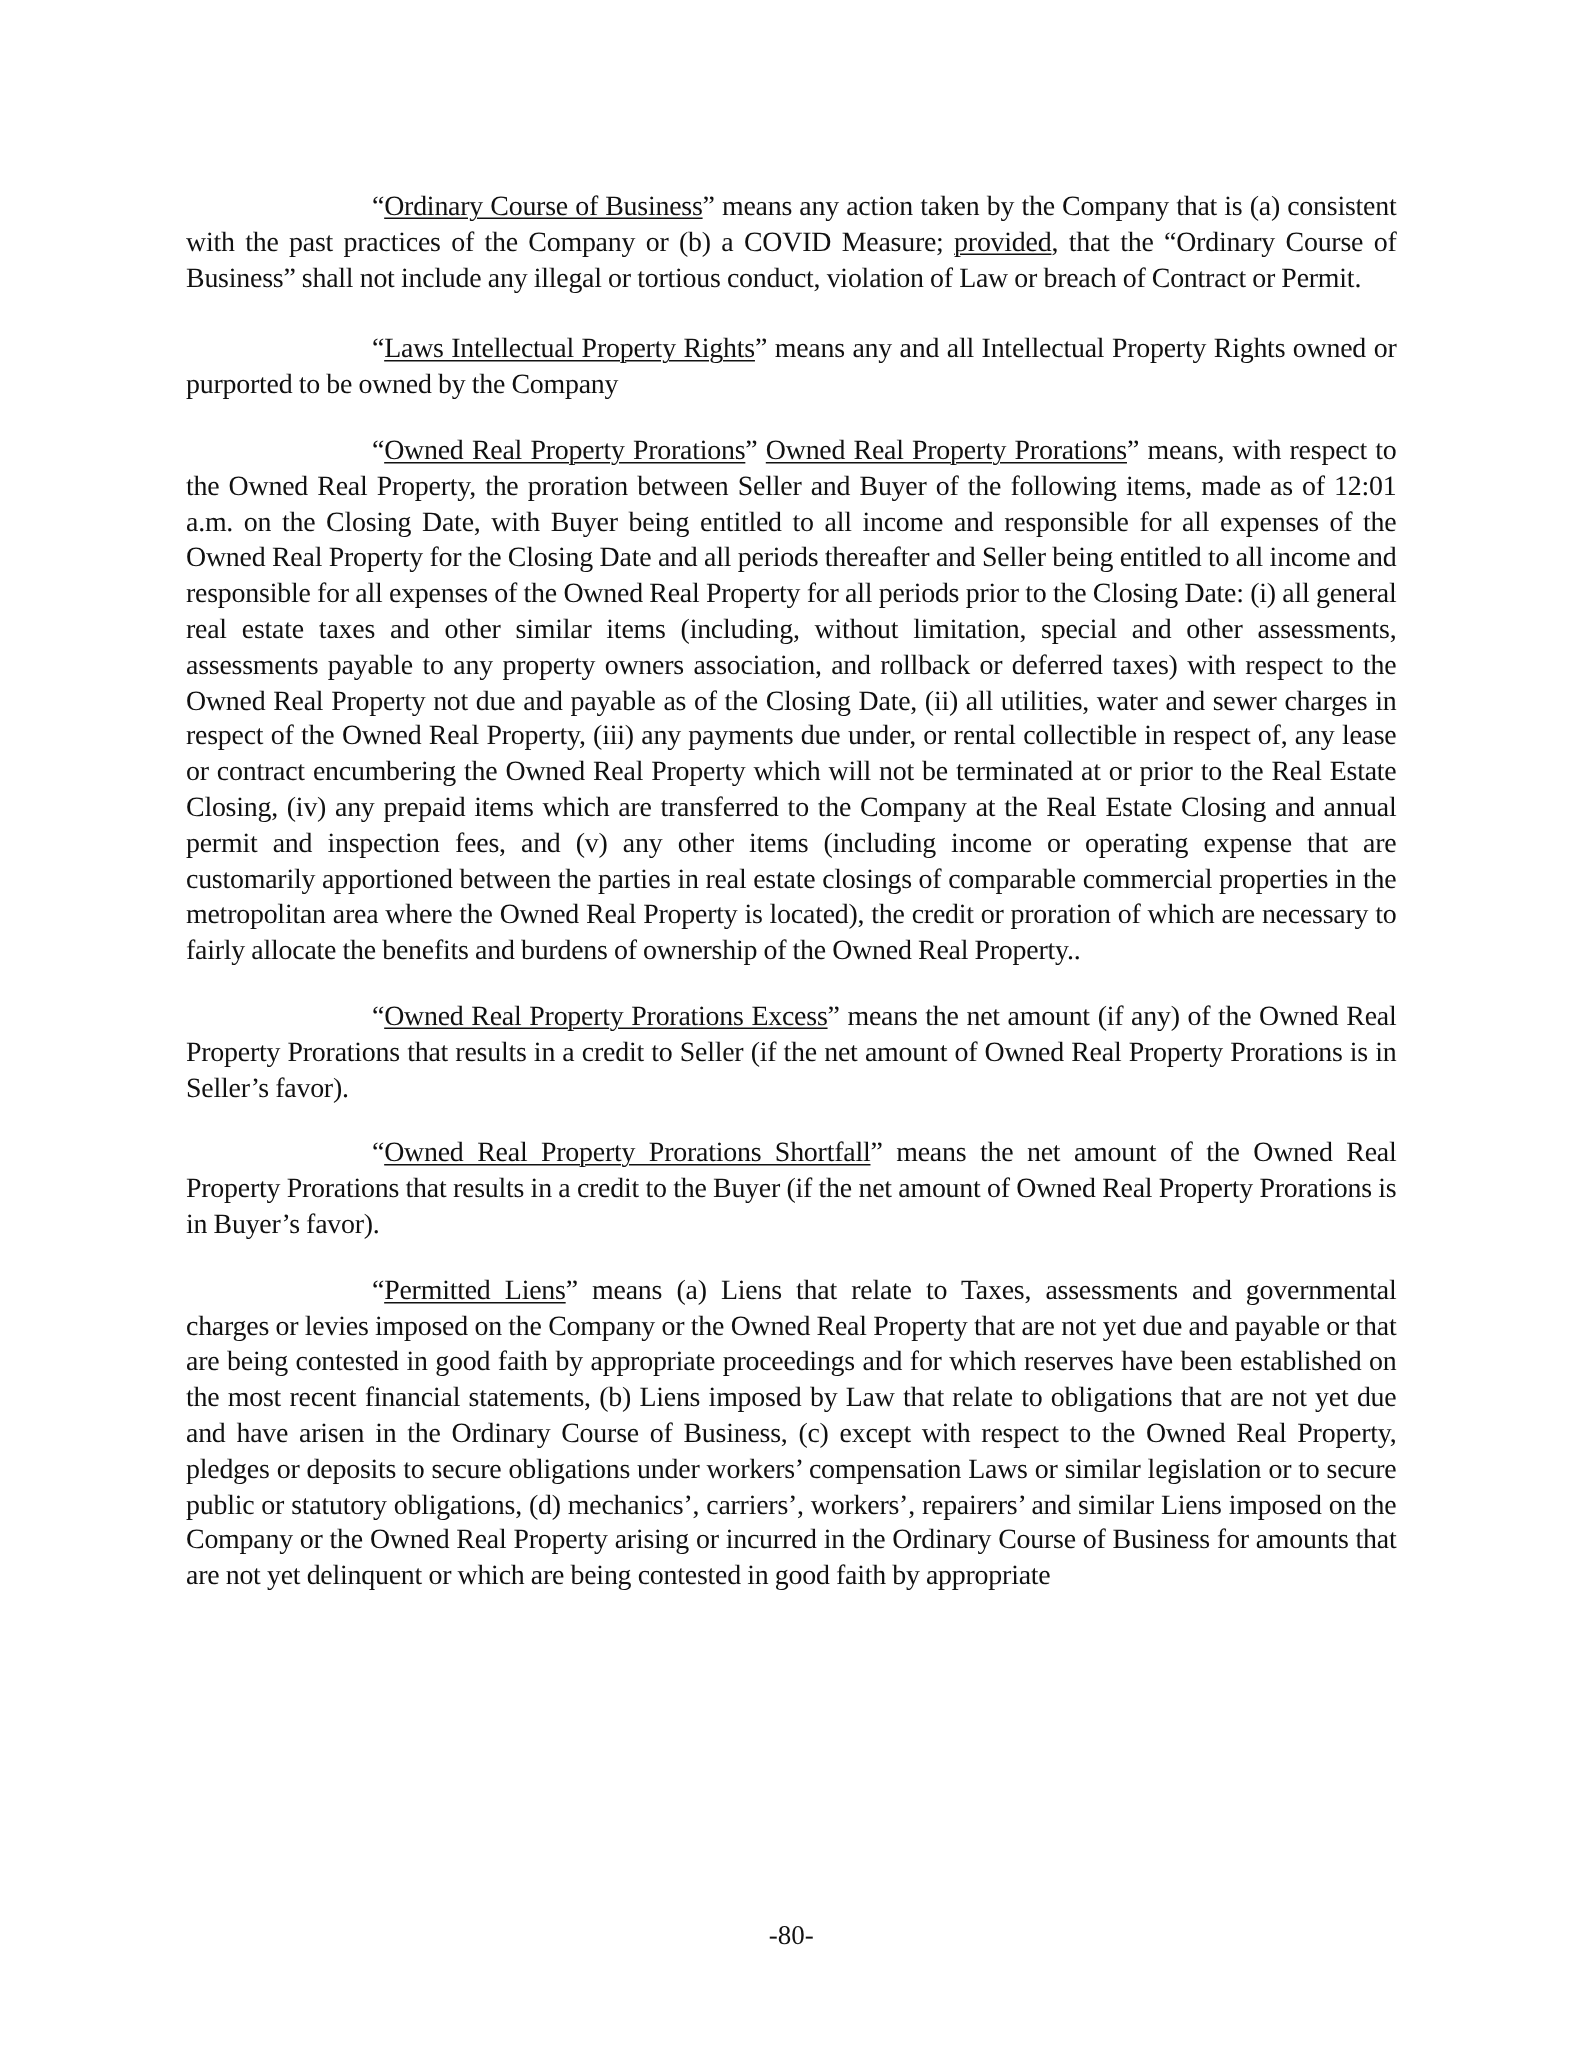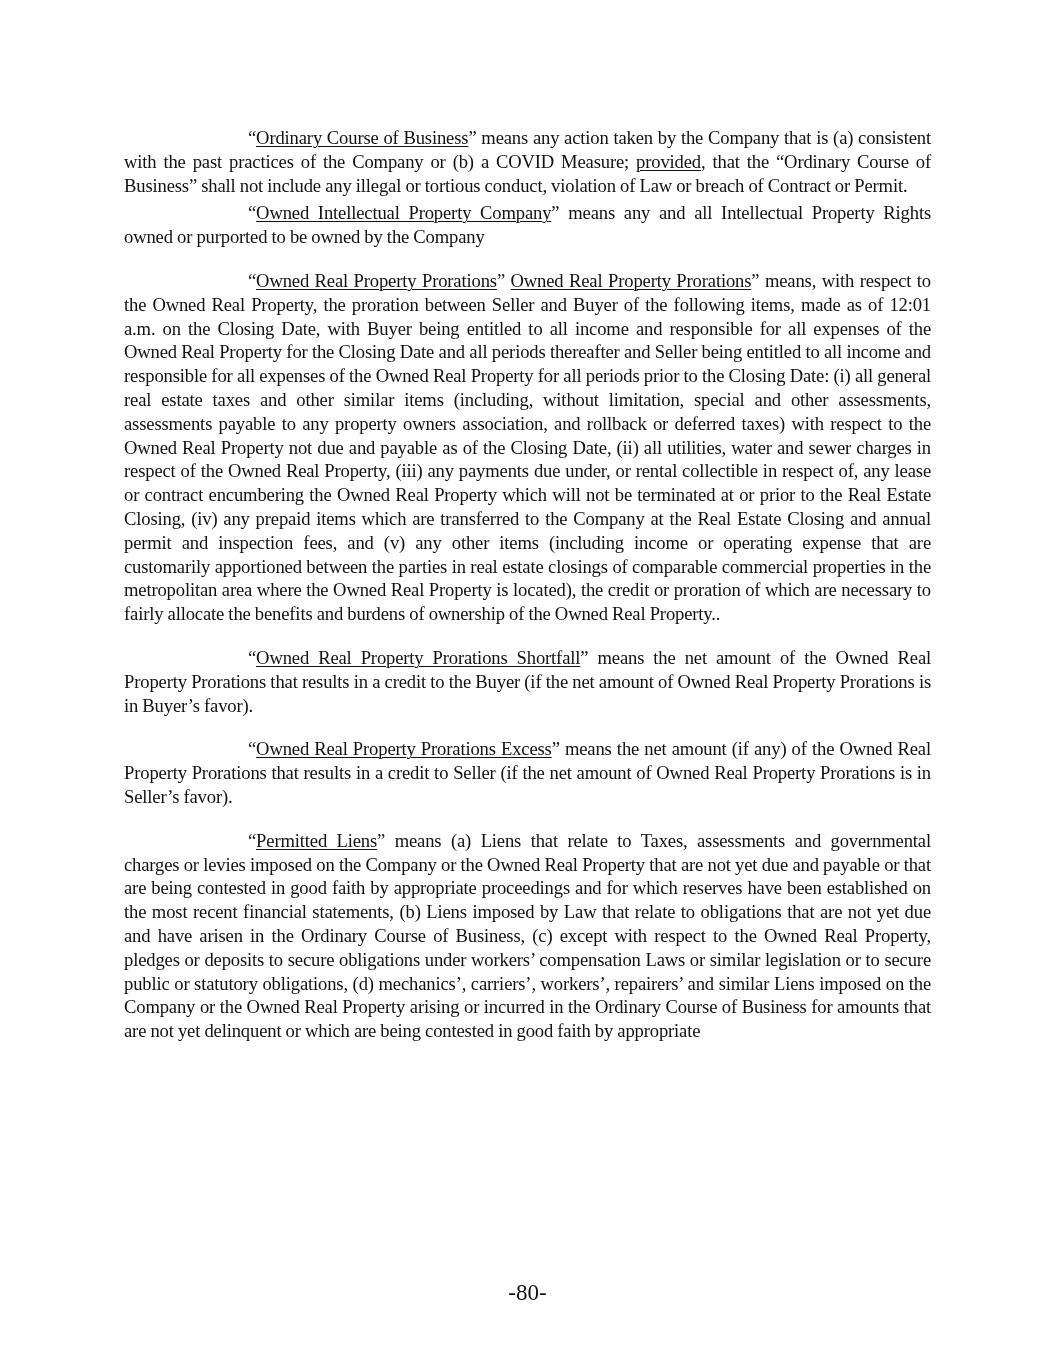--- a/index.html
+++ b/index.html
@@ -23,48 +23,48 @@
     }
     .para {
       font-size: 18.6px;
       line-height: 23.8px;
       text-align: justify;
       text-indent: 124px;
       margin: 0 0 20px 0;
       letter-spacing: -0.15px;
       word-spacing: -0.3px;
     }
-    .para.p1 { margin-bottom: 4px; }
+    .para.p1 { margin-bottom: 24px; }
     .term {
       text-decoration: underline;
       text-underline-offset: 2px;
       text-decoration-thickness: 1px;
     }
     .page-number {
       position: absolute;
       top: 1280px;
       left: 0;
       width: 1055px;
       text-align: center;
-      font-size: 23px;
+      font-size: 18px;
     }
   </style>
 </head>
 <body>
 
 <div class="page">
 
   <p class="para p1"><span>“</span><span class="term">Ordinary Course of Business</span><span>”</span><span> means any action taken by the Company that is (a) consistent with the past practices of the Company or (b) a COVID Measure; </span><span class="term">provided</span><span>, that the “Ordinary Course of Business” shall not include any illegal or tortious conduct, violation of Law or breach of Contract or Permit.</span></p>
 
-  <p class="para"><span>“</span><span class="term">Owned Intellectual Property Company</span><span>”</span><span> means any and all Intellectual Property Rights owned or purported to be owned by the Company</span></p>
+  <p class="para"><span>“</span><span class="term">Laws Intellectual Property Rights</span><span>”</span><span> means any and all Intellectual Property Rights owned or purported to be owned by the Company</span></p>
 
 
   <p class="para"><span>“</span><span class="term">Owned Real Property Prorations</span><span>” </span><span class="term">Owned Real Property Prorations</span><span>”</span><span> means, with respect to the Owned Real Property, the proration between Seller and Buyer of the following items, made as of 12:01 a.m. on the Closing Date, with Buyer being entitled to all income and responsible for all expenses of the Owned Real Property for the Closing Date and all periods thereafter and Seller being entitled to all income and responsible for all expenses of the Owned Real Property for all periods prior to the Closing Date:  (i) all general real estate taxes and other similar items (including, without limitation, special and other assessments, assessments payable to any property owners association, and rollback or deferred taxes) with respect to the Owned Real Property not due and payable as of the Closing Date, (ii) all utilities, water and sewer charges in respect of the Owned Real Property, (iii) any payments due under, or rental collectible in respect of, any lease or contract encumbering the Owned Real Property which will not be terminated at or prior to the Real Estate Closing, (iv) any prepaid items which are transferred to the Company at the Real Estate Closing and annual permit and inspection fees, and (v) any other items (including income or operating expense that are customarily apportioned between the parties in real estate closings of comparable commercial properties in the metropolitan area where the Owned Real Property is located), the credit or proration of which are necessary to fairly allocate the benefits and burdens of ownership of the Owned Real Property..</span></p>
 
+  <p class="para"><span>“</span><span class="term">Owned Real Property Prorations Excess</span><span>”</span><span> means the net amount (if any) of the Owned Real Property Prorations that results in a credit to Seller (if the net amount of Owned Real Property Prorations is in Seller’s favor).</span></p>
+
   <p class="para"><span>“</span><span class="term">Owned Real Property Prorations Shortfall</span><span>”</span><span> means the net amount of the Owned Real Property Prorations that results in a credit to the Buyer (if the net amount of Owned Real Property Prorations is in Buyer’s favor).</span></p>
-
-  <p class="para"><span>“</span><span class="term">Owned Real Property Prorations Excess</span><span>”</span><span> means the net amount (if any) of the Owned Real Property Prorations that results in a credit to Seller (if the net amount of Owned Real Property Prorations is in Seller’s favor).</span></p>
 
   <p class="para"><span>“</span><span class="term">Permitted Liens</span><span>”</span><span> means (a) Liens that relate to Taxes, assessments and governmental charges or levies imposed on the Company or the Owned Real Property that are not yet due and payable or that are being contested in good faith by appropriate proceedings and for which reserves have been established on the most recent financial statements, (b) Liens imposed by Law that relate to obligations that are not yet due and have arisen in the Ordinary Course of Business, (c) except with respect to the Owned Real Property, pledges or deposits to secure obligations under workers’ compensation Laws or similar legislation or to secure public or statutory obligations, (d) mechanics’, carriers’, workers’, repairers’ and similar Liens imposed on the Company or the Owned Real Property arising or incurred in the Ordinary Course of Business for amounts that are not yet delinquent or which are being contested in good faith by appropriate</span></p>
 
 </div>
 
 <div class="page-number">-80-</div>
 
 </body></html>

